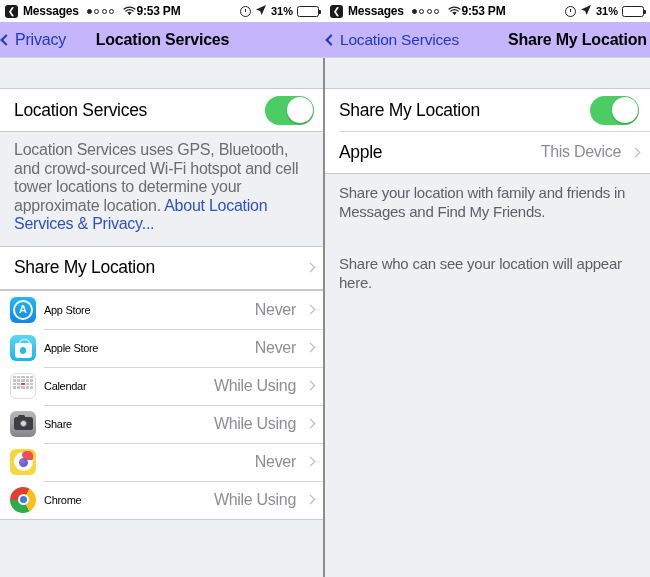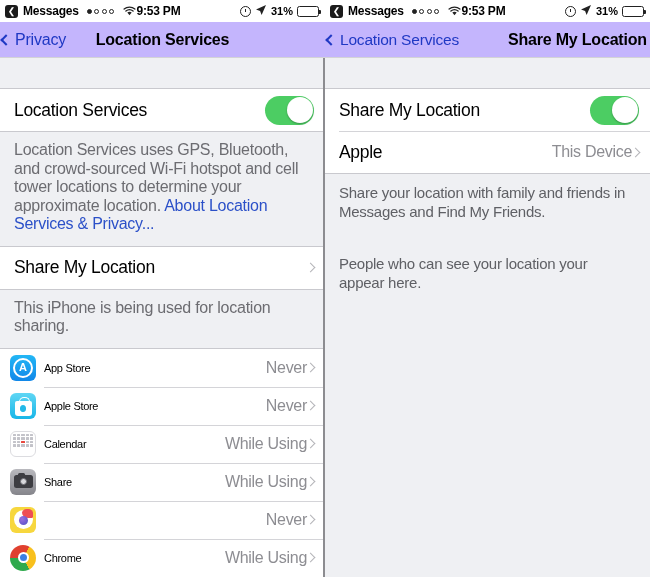--- a/index.html
+++ b/index.html
@@ -170,21 +170,21 @@
     color: #000;
     letter-spacing: -0.3px;
   }
   .cell.tall { height: 42px; }
   .cell.tall .cell-title { font-size: 17.5px; }
   .cell-spacer { flex: 1; }
   .cell-value {
     font-size: 16px;
     color: #8d8d92;
     letter-spacing: -0.3px;
-    margin-right: 0;
+    margin-right: 11px;
   }
   .chev-right {
     display: inline-block;
     width: 7px; height: 7px;
     border-top: 1.8px solid #b4b4b8;
     border-right: 1.8px solid #b4b4b8;
     transform: rotate(45deg);
     flex: 0 0 auto;
   }
 
@@ -406,21 +406,20 @@
       </div>
 
       <div class="cell-group">
         <div class="cell tall">
           <span class="cell-title">Share My Location</span>
           <span class="cell-spacer"></span>
           <span class="chev-right"></span>
         </div>
       </div>
 
-      <div class="note">This iPhone is being used for location sharing.</div>
 
       <div class="cell-group">
 
         <div class="cell with-icon">
           <span class="app-icon ic-appstore">
               <span class="ring">A</span>
             </span>
           <span class="cell-title">App Store</span>
           <span class="cell-spacer"></span>
           <span class="cell-value">Never</span>
@@ -565,18 +564,18 @@
           <span class="cell-spacer"></span>
           <span class="cell-value">This Device</span>
           <span class="chev-right"></span>
         </div>
       </div>
 
       <div class="note right-pane">Share your location with family and friends in Messages and Find My Friends.</div>
 
       <div class="gap-sm"></div>
 
-      <div class="note right-pane">People who can see your location your appear here.</div>
+      <div class="note right-pane">Share who can see your location will appear here.</div>
     </div>
   </div>
 
   <div class="panel-divider"></div>
 </div>
 
 </body></html>

